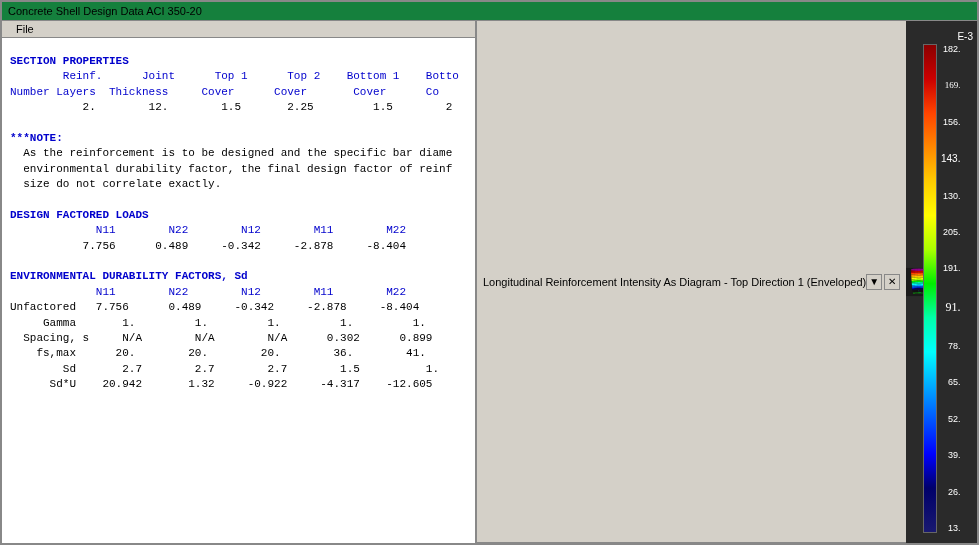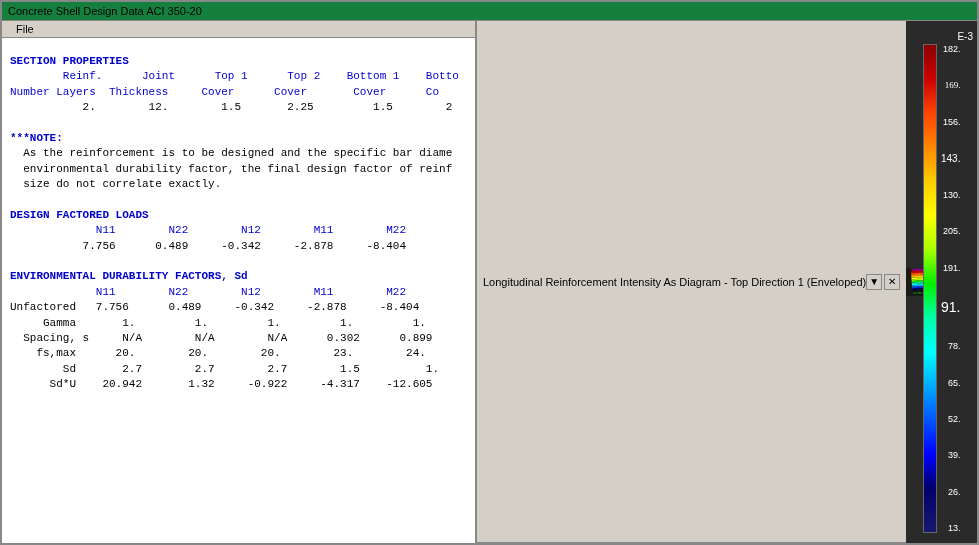--- a/index.html
+++ b/index.html
@@ -203,21 +203,21 @@
 
 <span class="section-header">DESIGN FACTORED LOADS</span>
 <span class="col-header">             N11        N22        N12        M11        M22</span>
 <span>           7.756      0.489     -0.342     -2.878     -8.404</span>
 
 <span class="section-header">ENVIRONMENTAL DURABILITY FACTORS, Sd</span>
 <span class="col-header">             N11        N22        N12        M11        M22</span>
 <span>Unfactored   7.756      0.489     -0.342     -2.878     -8.404</span>
 <span>     Gamma       1.         1.         1.         1.         1.</span>
 <span>  Spacing, s     N/A        N/A        N/A      0.302      0.899</span>
-<span>    fs,max      20.        20.        20.        23.        24.</span>
+<span>    fs,max      20.        20.        20.        36.        41.</span>
 <span>        Sd       2.7        2.7        2.7        1.5          1.</span>
 <span>      Sd*U    20.942       1.32     -0.922     -4.317    -12.605</span></pre>
     </div>
 
     <div class="right-panel">
 
       <div class="right-title-bar">
         <span class="title-text">Longitudinal Reinforcement Intensity As Diagram - Top Direction 1  (Enveloped)</span>
         <div class="right-title-controls">
           <button>▼</button>
@@ -330,21 +330,21 @@
             "></div>
 
             <div style="position:absolute; left:18px; top:0; bottom:0; display:flex; flex-direction:column; justify-content:space-between;">
               <span class="legend-value" style="color:#fff;font-size:9px;font-family:Arial;">182.</span>
               <span class="legend-value" style="color:#fff;font-size:9px;font-family:Liberation Serif, serif;">169.</span>
               <span class="legend-value" style="color:#fff;font-size:9px;font-family:Arial;">156.</span>
               <span class="legend-value" style="color:#fff;font-size:10px;font-family:Arial;">143.</span>
               <span class="legend-value" style="color:#fff;font-size:9px;font-family:Arial;">130.</span>
               <span class="legend-value" style="color:#fff;font-size:9px;font-family:Arial;">205.</span>
               <span class="legend-value" style="color:#fff;font-size:9px;font-family:Arial;">191.</span>
-              <span class="legend-value" style="color:#fff;font-size:14px;font-family:Liberation Sans, sans-serif;">91.</span>
+              <span class="legend-value" style="color:#fff;font-size:12px;font-family:Liberation Serif, serif;">91.</span>
               <span class="legend-value" style="color:#fff;font-size:9px;font-family:Arial;">78.</span>
               <span class="legend-value" style="color:#fff;font-size:9px;font-family:Arial;">65.</span>
               <span class="legend-value" style="color:#fff;font-size:9px;font-family:Arial;">52.</span>
               <span class="legend-value" style="color:#fff;font-size:9px;font-family:Arial;">39.</span>
               <span class="legend-value" style="color:#fff;font-size:9px;font-family:Arial;">26.</span>
               <span class="legend-value" style="color:#fff;font-size:9px;font-family:Arial;">13.</span>
             </div>
           </div>
         </div>
       </div>

